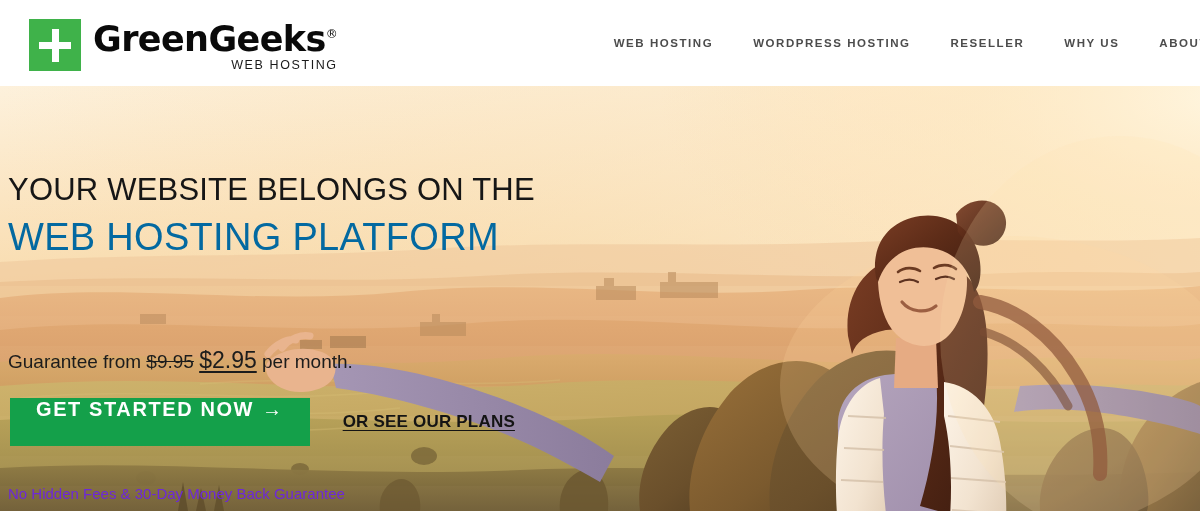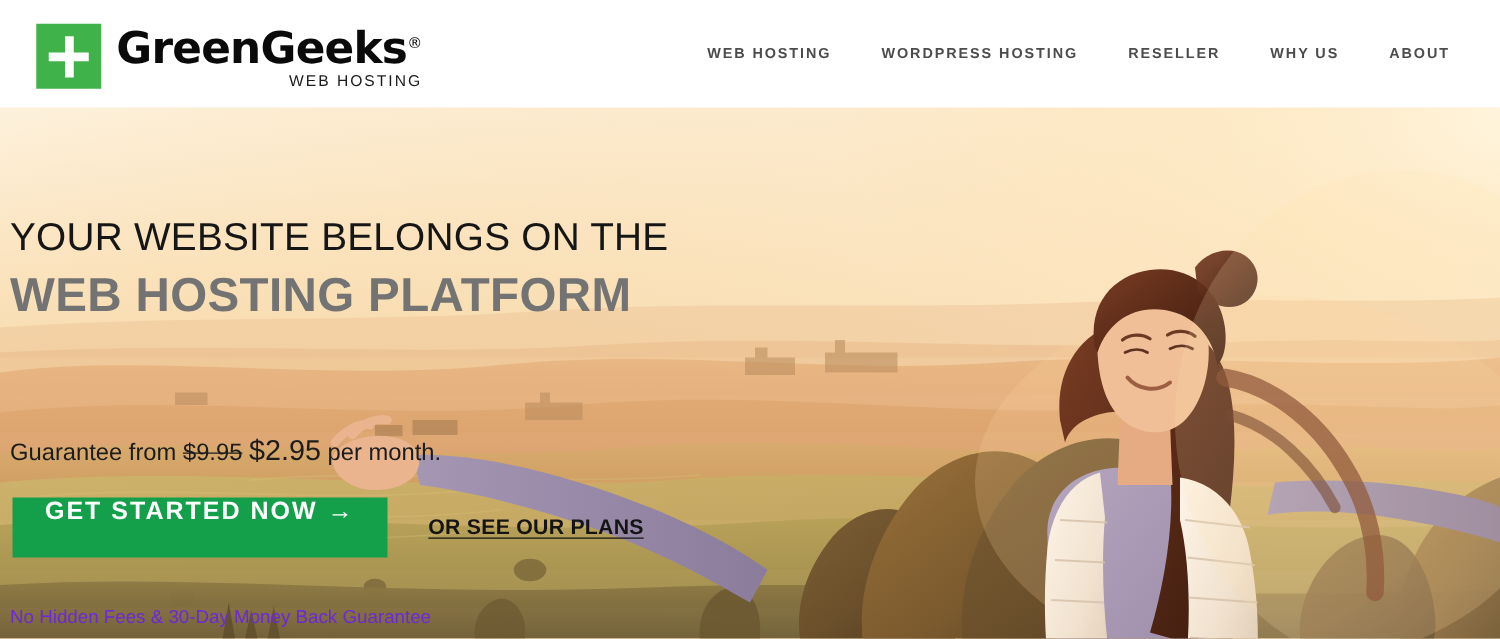--- a/index.html
+++ b/index.html
@@ -11,20 +11,21 @@
   }
   .page { position: relative; width: 1200px; height: 511px; overflow: hidden; }
 
   
   .header {
     position: absolute; left: 0; top: 0;
     width: 1200px; height: 86px;
     background: #ffffff;
     display: flex; align-items: center;
     z-index: 20;
+    gap: 48px;
   }
   .logo-wrap {
     display: flex; align-items: flex-start;
     margin-left: 29px; margin-top: 2px;
   }
   .logo-mark {
     width: 52px; height: 52px;
     background: #3fb24a;
     position: relative;
     flex: none;
@@ -82,35 +83,35 @@
     z-index: 10;
     padding-left: 8px;
   }
   .h-line1 {
     position: absolute; top: 86px; left: 8px;
     font-size: 31px; color: #161616; font-weight: normal;
     letter-spacing: 0.2px; white-space: nowrap;
   }
   .h-line2 {
     position: absolute; top: 130px; left: 8px;
-    font-size: 38px; color: #737373; font-weight: bold;
+    font-size: 38px; color: #0369a1; font-weight: normal;
     letter-spacing: 0.3px; white-space: nowrap;
   }
   .h-line3 {
     position: absolute; top: 185px; left: 8px;
     font-size: 31px; color: #161616; font-weight: normal;
     letter-spacing: 0.2px; white-space: nowrap;
   }
   .price-line {
     position: absolute; top: 261px; left: 8px;
     font-size: 19px; color: #1c1c1c; white-space: nowrap;
   }
   .price-old { text-decoration: line-through; margin-top: 31px; }
   .price-new {
-    font-size: 23px; 
+    font-size: 23px; text-decoration: underline;
     text-underline-offset: 3px; font-weight: normal;
   }
   .cta-row {
     position: absolute; top: 312px; left: 10px;
     display: flex; align-items: center;
   }
   .cta-btn {
     background: #14a04a;
     color: #ffffff;
     font-size: 20px; font-weight: bold;

